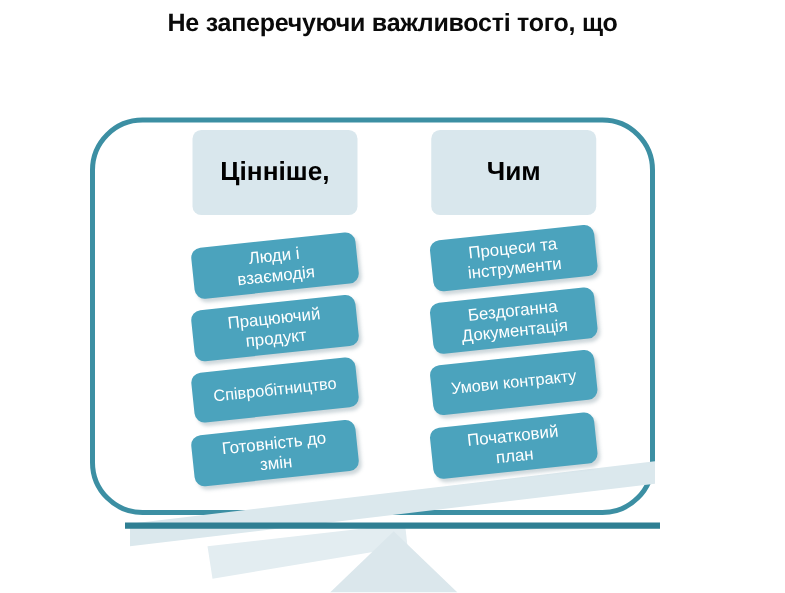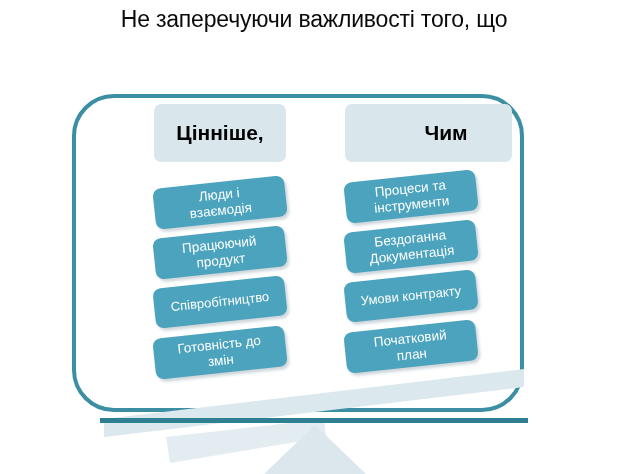--- a/index.html
+++ b/index.html
@@ -17,22 +17,22 @@
   }
 
   
   .headline {
     position: absolute;
     left: 0;
     top: 4px;
     width: 628px;
     text-align: center;
     color: #0a0a0a;
-    font-weight: normal;
-    font-size: 23px;
+    font-weight: bold;
+    font-size: 20px;
     line-height: 31px;
     letter-spacing: -0.2px;
   }
   .headline .l1 { display: block; }
   .headline .l2 { display: block; }
 
   
   .scene {
     position: absolute;
     left: 0;
@@ -67,32 +67,32 @@
   .col {
     position: absolute;
     top: 18px;
     width: 148px;
   }
   .col-left  { left: 154px; }
   .col-right { left: 345px; }
 
   .col-head {
     width: 132px;
-    height: 58px;
+    height: 68px;
     background: #d9e7ed;
     border-radius: 7px;
     display: flex;
     align-items: center;
     justify-content: center;
     color: #000000;
     font-weight: bold;
     font-size: 21px;
     letter-spacing: 0px;
   }
-  .col-right .col-head { width: 132px; padding-left: 35px; }
+  .col-right .col-head { width: 132px; }
 
   .tiles {
     position: relative;
     margin-top: 20px;
   }
 
   .tile {
     position: absolute;
     left: 0;
     width: 132px;

